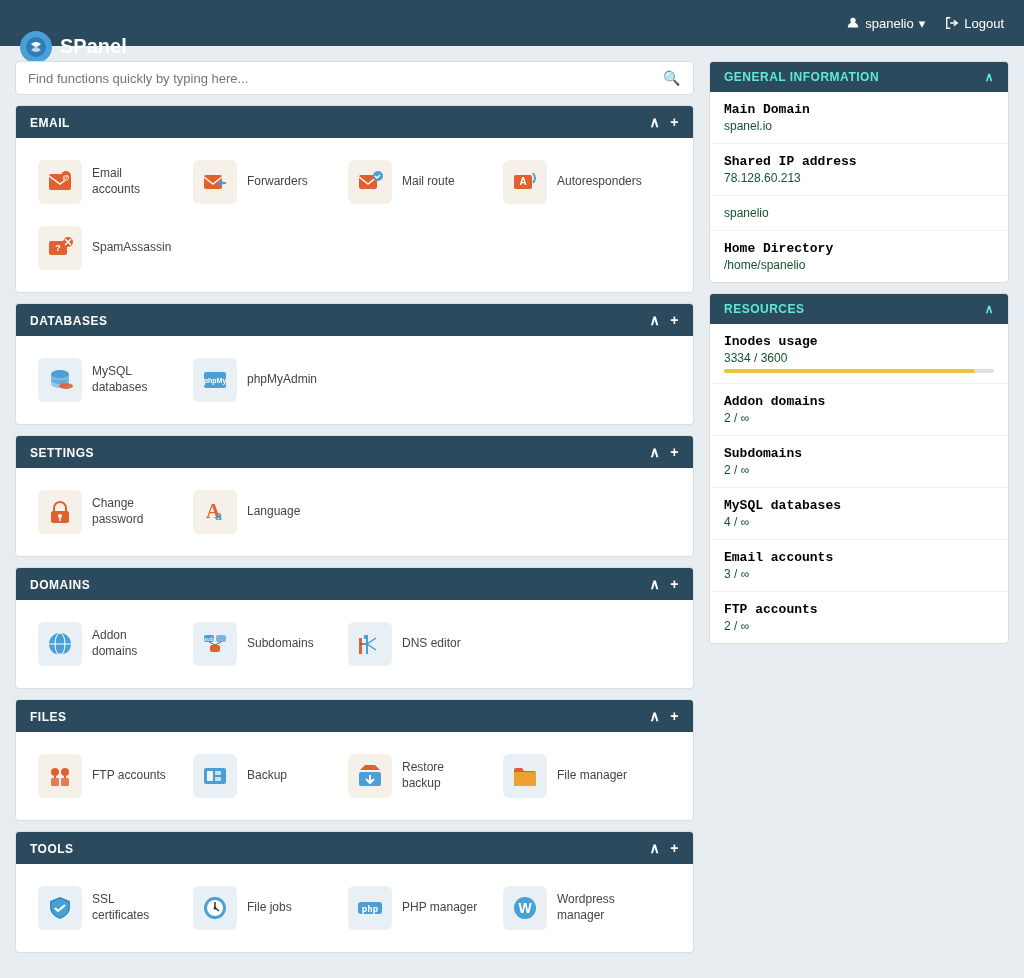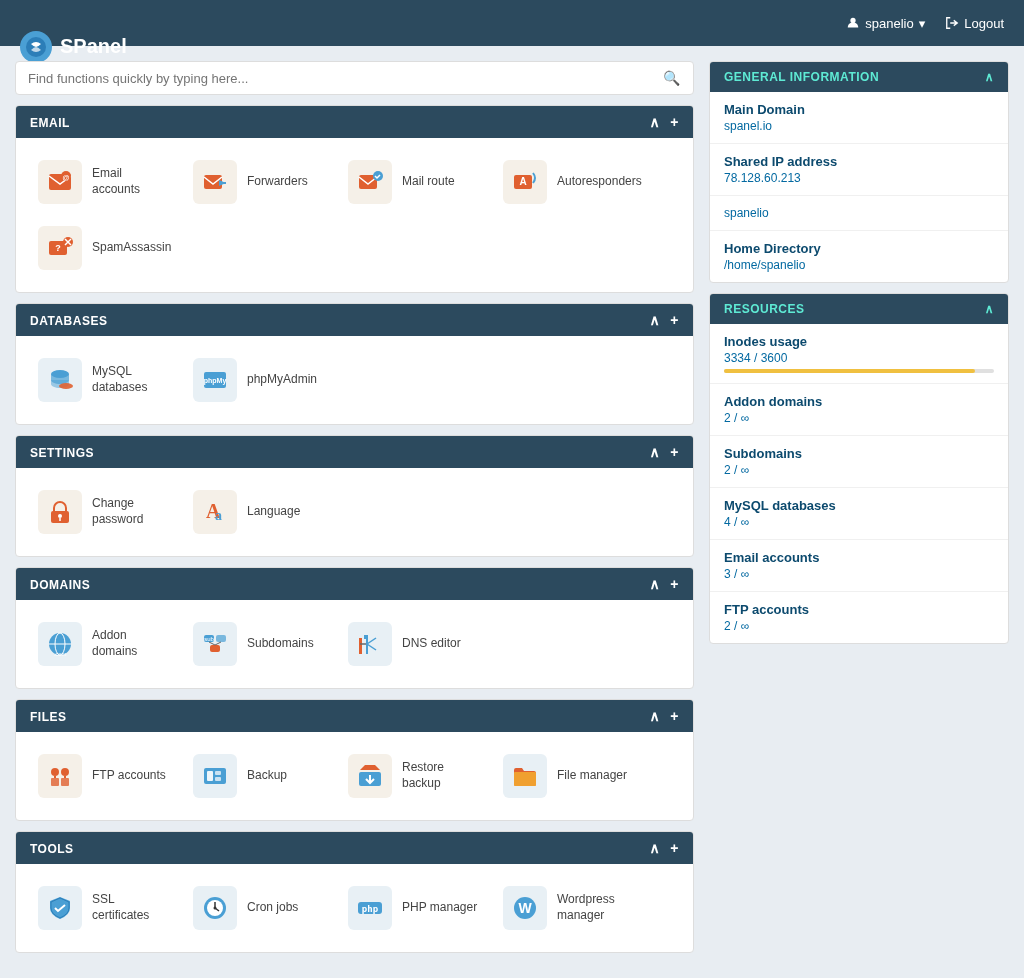--- a/index.html
+++ b/index.html
@@ -179,26 +179,27 @@
     .info-row {
       padding: 10px 14px;
       border-bottom: 1px solid #f0f0f0;
     }
     .info-row:last-child {
       border-bottom: none;
     }
     .info-label {
       font-size: 13px;
       font-weight: bold;
-      color: #0c4a6e;
+      color: #000000;
       margin-bottom: 2px;
+      font-family: Liberation Mono, monospace;
     }
     .info-value {
       font-size: 12px;
-      color: #0369a1;
+      color: #14532d;
     }
     .progress-bar-container {
       height: 4px;
       background: #e0e0e0;
       border-radius: 2px;
       margin-top: 4px;
     }
     .progress-bar {
       height: 100%;
       border-radius: 2px;
@@ -541,21 +542,21 @@
         <div class="grid-item">
           <div class="item-icon blue">
             <svg width="28" height="28" viewBox="0 0 28 28">
               <circle cx="14" cy="14" r="11" fill="#4a9fd4"></circle>
               <circle cx="14" cy="14" r="8" fill="white"></circle>
               <line x1="14" y1="8" x2="14" y2="14" stroke="#333" stroke-width="1.5"></line>
               <line x1="14" y1="14" x2="18" y2="17" stroke="#333" stroke-width="1.5"></line>
               <circle cx="14" cy="14" r="1.5" fill="#333"></circle>
             </svg>
           </div>
-          <span class="item-label">Cron jobs</span>
+          <span class="item-label">File jobs</span>
         </div>
 
         <div class="grid-item">
           <div class="item-icon blue">
             <svg width="28" height="28" viewBox="0 0 28 28">
               <rect x="2" y="8" width="24" height="12" rx="3" fill="#4a9fd4"></rect>
               <text x="14" y="18" text-anchor="middle" fill="white" font-size="9" font-weight="bold" font-family="monospace">php</text>
             </svg>
           </div>
           <span class="item-label">PHP manager</span>

